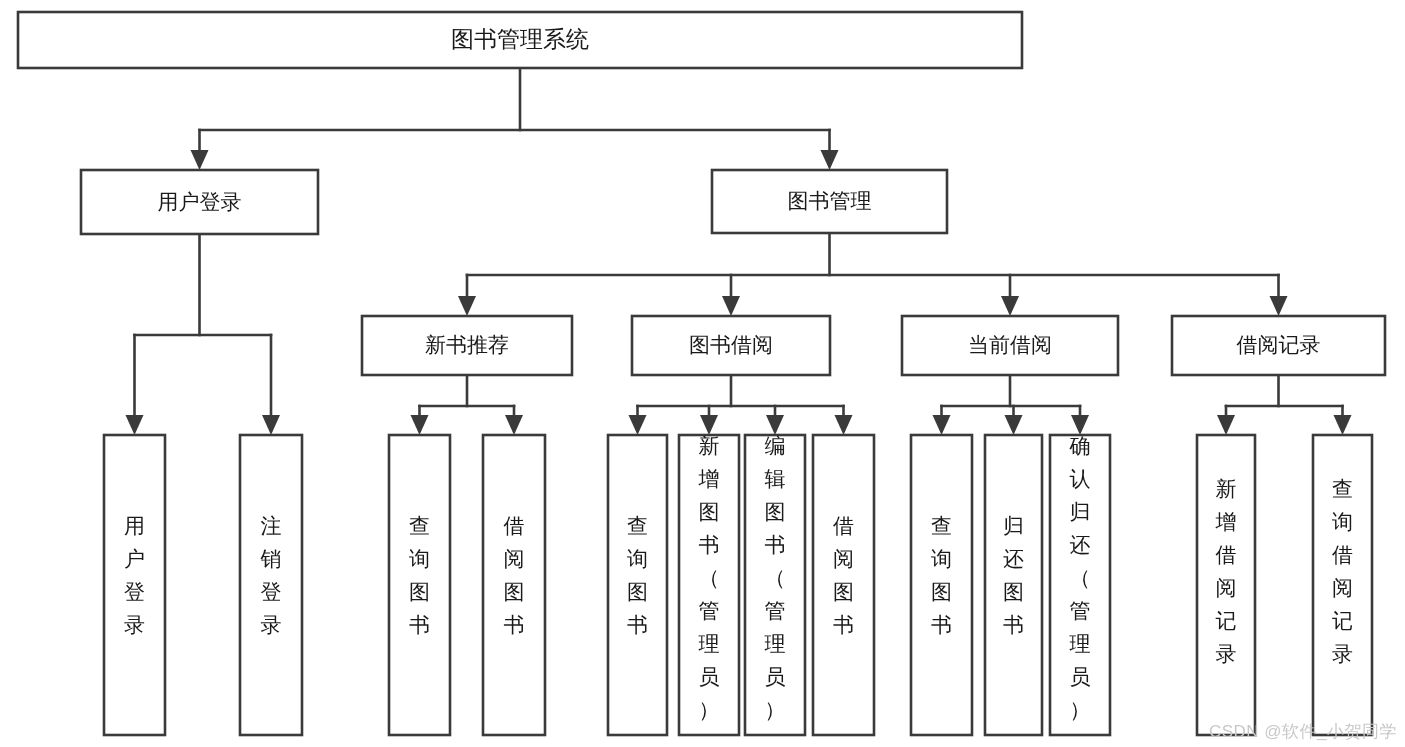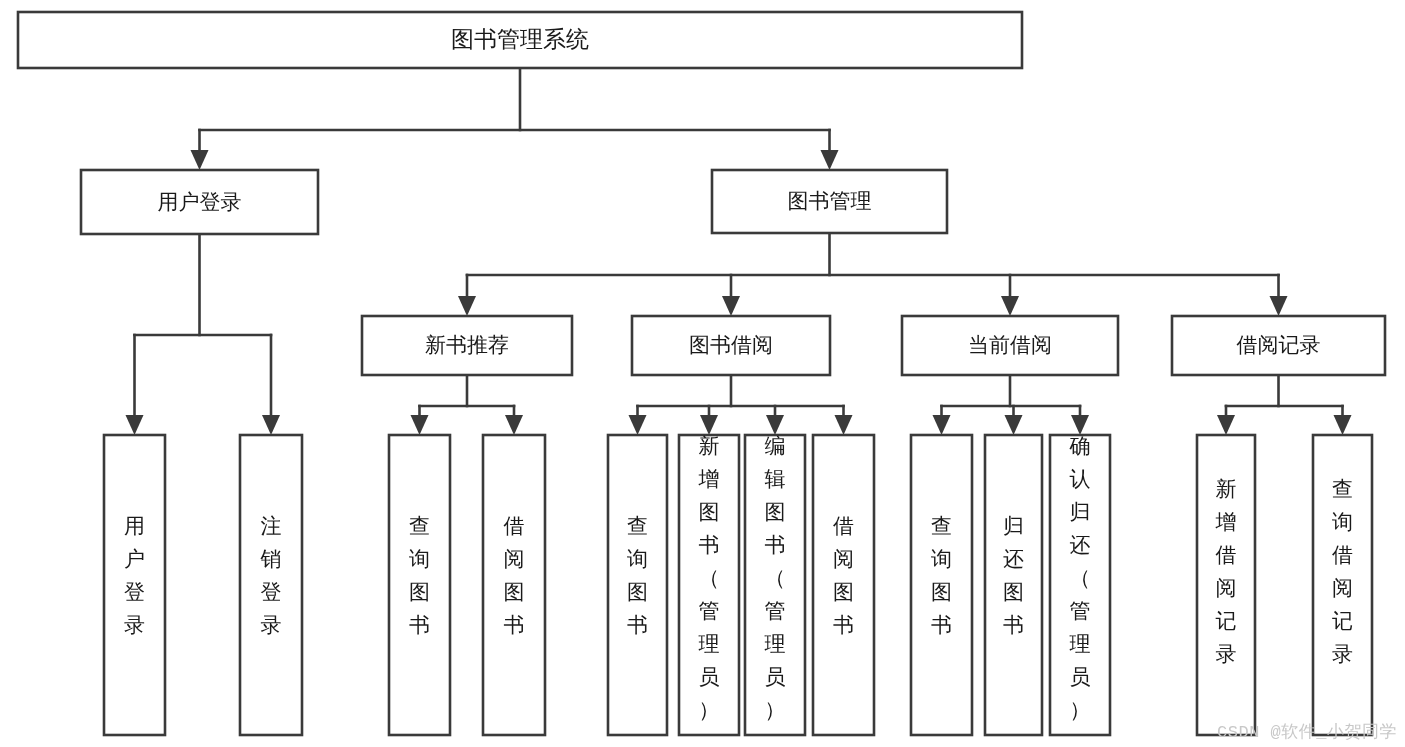--- a/index.html
+++ b/index.html
@@ -47,21 +47,21 @@
     stroke-linecap: square;
   }
   .arrowhead {
     fill: #3a3a3a;
     stroke: none;
   }
   .watermark {
     position: absolute;
     right: 8px;
     bottom: 4px;
-    font-family: Liberation Mono, monospace;
+    font-family: Liberation Sans, sans-serif;
     font-size: 17px;
     color: #c8c8c8;
     white-space: nowrap;
     pointer-events: none;
     letter-spacing: 0.5px;
   }
 </style>
 </head>
 <body>
 

